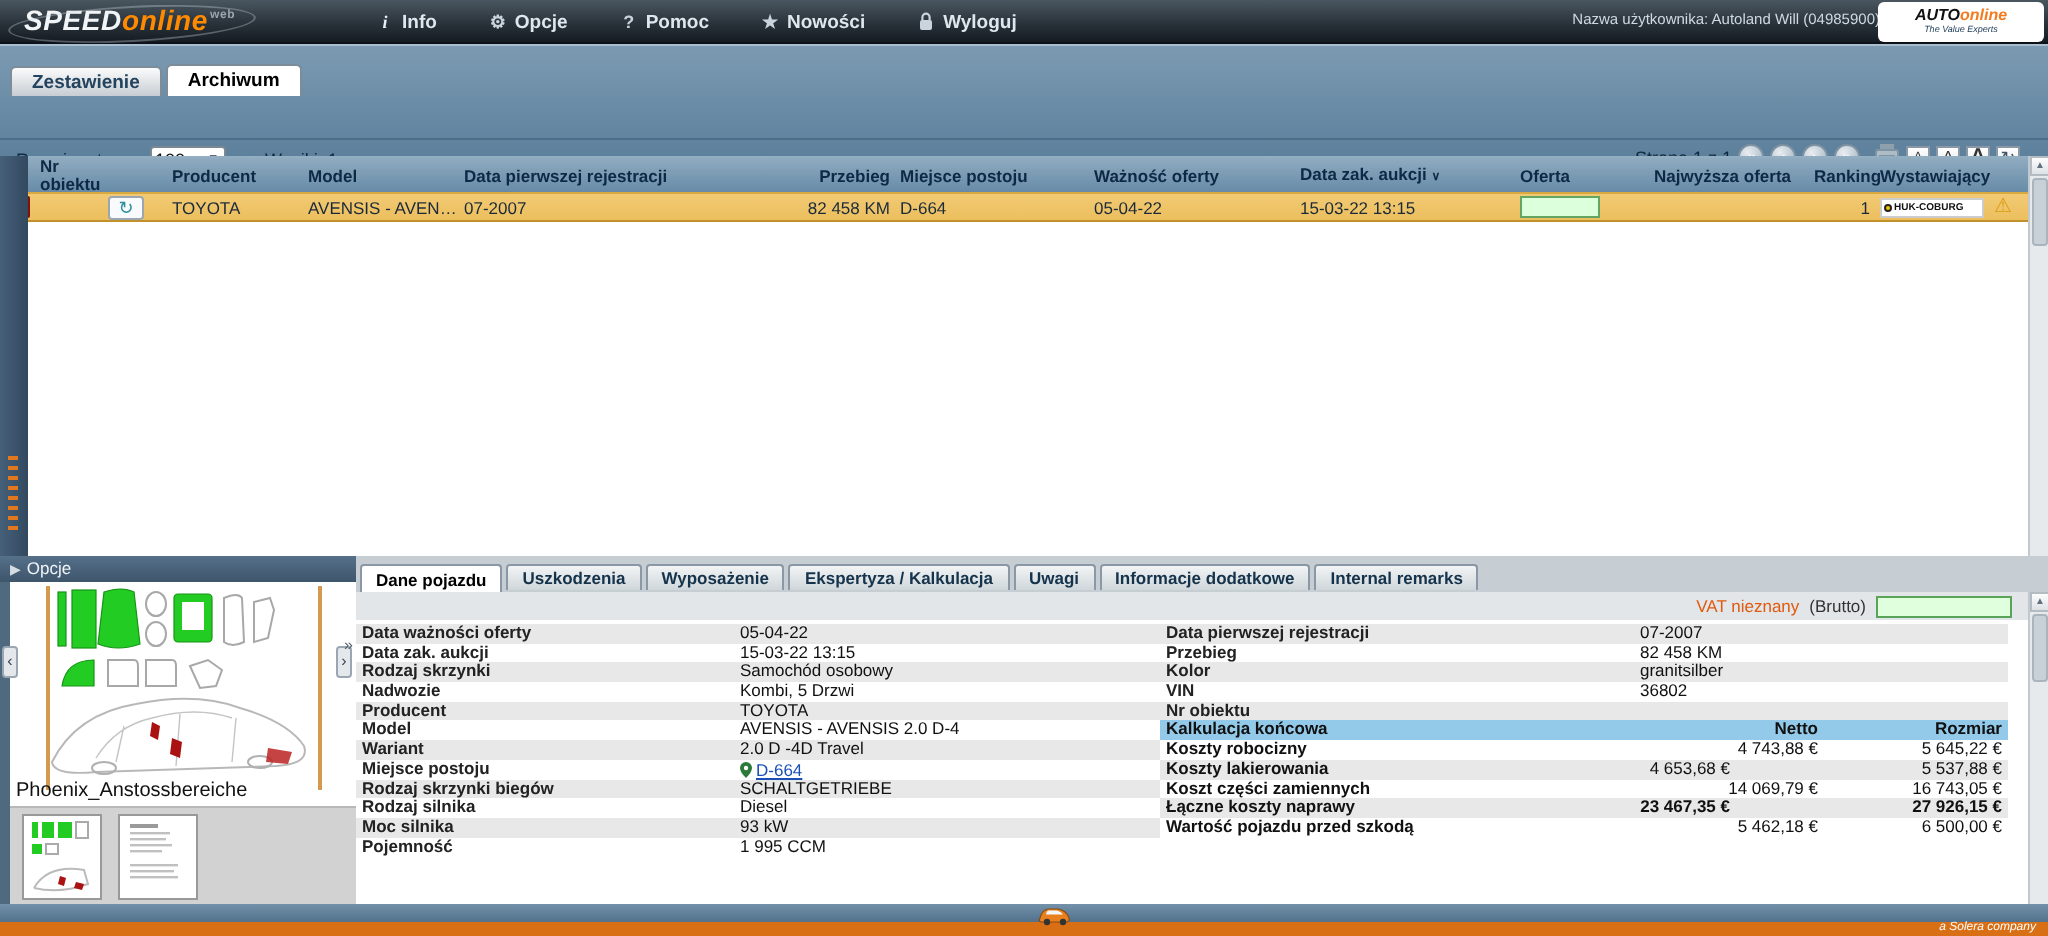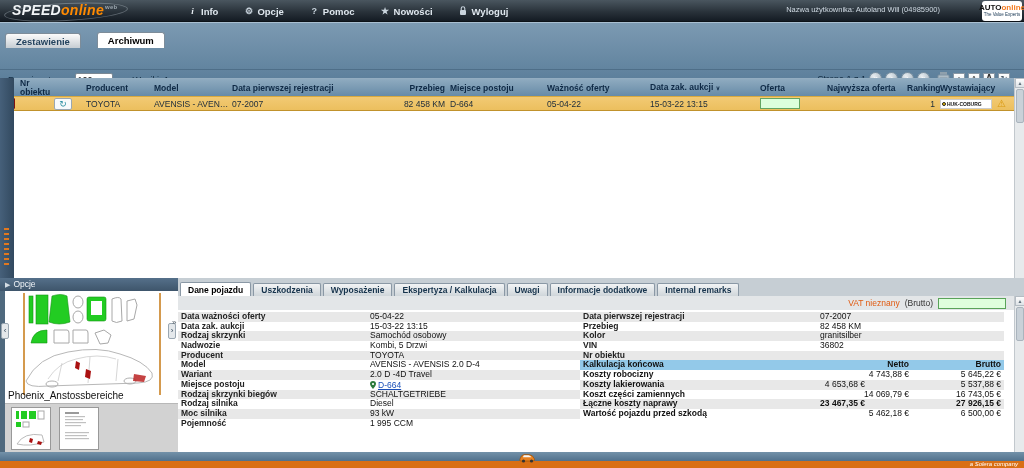--- a/index.html
+++ b/index.html
@@ -14,30 +14,30 @@
   #logo::before { content:""; position:absolute; left:-8px; top:1px; width:122px; height:16px;
     border:1px solid rgba(200,212,222,0.35); border-radius:50%; transform:rotate(-3deg); }
   #logo .speed { color:#f2f5f7; }
   #logo .online { color:#ff8a00; }
   #logo .sup { font-size:6px; color:#9aa5ad; font-style:normal; vertical-align:super; margin-left:1px; }
   #topmenu { position:absolute; left:188px; top:0; height:22px; display:flex; gap:26px; align-items:center; }
   .menu-item { display:flex; gap:4px; align-items:center; color:#dfe7ee; font-size:9.5px; font-weight:bold; cursor:pointer; }
   .mi-ic { color:#c9d4dd; font-size:9px; width:9px; text-align:center; }
   .mi-ic.info { font-family:"Liberation Serif", serif; font-weight:bold; font-style:italic; color:#e8eef3; }
   #username { position:absolute; right:84px; top:5px; font-size:7.5px; color:#cfd9e2; }
-  #brandbox { position:absolute; right:2px; top:1px; width:40px; height:20px; background:#fff; border-radius:3px;
-    display:flex; flex-direction:column; align-items:center; justify-content:center; line-height:1; }
+  #brandbox { position:absolute; right:2px; top:1px; width:83px; height:20px; background:#fff; border-radius:3px;
+    display:flex; flex-direction:column; align-items:center; justify-content:center; line-height:1;font-style:italic; }
   #brandbox .l1 { font-size:8px; font-weight:bold; }
   #brandbox .l1 .a { color:#111; } #brandbox .l1 .o { color:#f47b20; }
   #brandbox .l2 { font-size:4.5px; color:#23415c; margin-top:1px; }
 
   
   #subheader { position:absolute; top:22px; left:0; width:1024px; height:56px;
     background:linear-gradient(#7c9ab2, #5d809c); border-top:1px solid #a9bfd0; }
-  #main-tabs { position:absolute; left:5px; top:9px; display:flex; gap:16px; align-items:flex-end; }
+  #main-tabs { position:absolute; left:5px; top:9px; display:flex; gap:2px; align-items:flex-end; }
   .mtab { height:15px; padding:0 10px; font-size:9.5px; font-weight:bold; line-height:15px; color:#24435e;
     background:linear-gradient(#fbfbfb, #c6cdd3); border:1px solid #7d8c99; border-bottom:none;
     border-radius:3px 3px 0 0; cursor:pointer; }
   .mtab.active { background:#fff; color:#000; height:16px; line-height:16px; }
   #tabline { position:absolute; top:46px; left:0; width:1024px; height:1px; background:#4e6e88; }
   #controls { position:absolute; top:50px; left:8px; display:flex; align-items:center; gap:6px;
     font-size:9px; color:#10293f; }
   #pagesize-select { width:38px; height:14px; background:#fff; border:1px solid #7a8894; border-radius:2px;
     font-size:9px; color:#111; display:flex; align-items:center; justify-content:space-between; padding:0 2px; cursor:pointer; }
   #pagesize-select .arr { font-size:6px; color:#335; }
@@ -89,21 +89,21 @@
     font-size:5px; color:#61707d; text-align:center; line-height:9px; cursor:pointer; }
   .vscroll .thumb { width:8px; height:34px; margin:1px auto; background:#c9d1d8; border:1px solid #aab4bd; border-radius:2px; cursor:grab; }
   #scroll-table { top:78px; right:0; height:200px; }
   #scroll-detail { top:296px; right:0; height:156px; }
 
   
   #midband { position:absolute; top:278px; left:0; width:1024px; height:18px; background:#c6ced4; }
   #optionsbar { position:absolute; top:278px; left:0; width:178px; height:13px; background:linear-gradient(#55708a,#3e556b);
     color:#f0f4f8; font-size:8.5px; line-height:13px; padding-left:5px; cursor:pointer; }
   #optionsbar .tri { font-size:7px; margin-right:3px; color:#d5dde4; }
-  #dtabs { position:absolute; left:180px; bottom:0; display:flex; gap:2px; align-items:center; }
+  #dtabs { position:absolute; left:180px; bottom:0; display:flex; gap:2px; align-items:flex-start; }
   .dtab { height:13px; padding:0 7px; font-size:8.5px; font-weight:bold; line-height:13px; color:#16334c;
     background:linear-gradient(#f2f4f5,#cfd6da); border:1px solid #8a98a5; border-bottom:none;
     border-radius:2px 2px 0 0; cursor:pointer; white-space:nowrap; }
   .dtab.active { background:#fff; color:#000; height:14px; line-height:14px; }
 
   
   #viewer { position:absolute; top:291px; left:0; width:178px; height:161px; background:#fff; overflow:hidden; }
   #viewer .edge { position:absolute; left:0; top:0; width:5px; height:161px; background:#4f697e; }
   .mline { position:absolute; top:2px; width:2px; height:102px; background:#d49a4e; }
   #viewer-caption { position:absolute; left:8px; top:99px; font-size:10px; color:#111; }
@@ -433,21 +433,21 @@
               <span class="lab">VIN</span>
               <span class="val">36802</span>
             </div>
           <div class="frow alt">
               <span class="lab">Nr obiektu</span>
               <span class="val"></span>
             </div>
           <div class="crow header">
             <span class="lab">Kalkulacja końcowa</span>
             <span class="n">Netto</span>
-            <span class="b">Brutto</span>
+            <span class="b">Rozmiar</span>
           </div>
           <div class="crow">
               <span class="lab">Koszty robocizny</span>
               <span class="n">4 743,88 €</span>
               <span class="b">5 645,22 €</span>
             </div>
           <div class="crow alt">
               <span class="lab">Koszty lakierowania</span>
               <span class="n">4 653,68 €</span>
               <span class="b">5 537,88 €</span>

